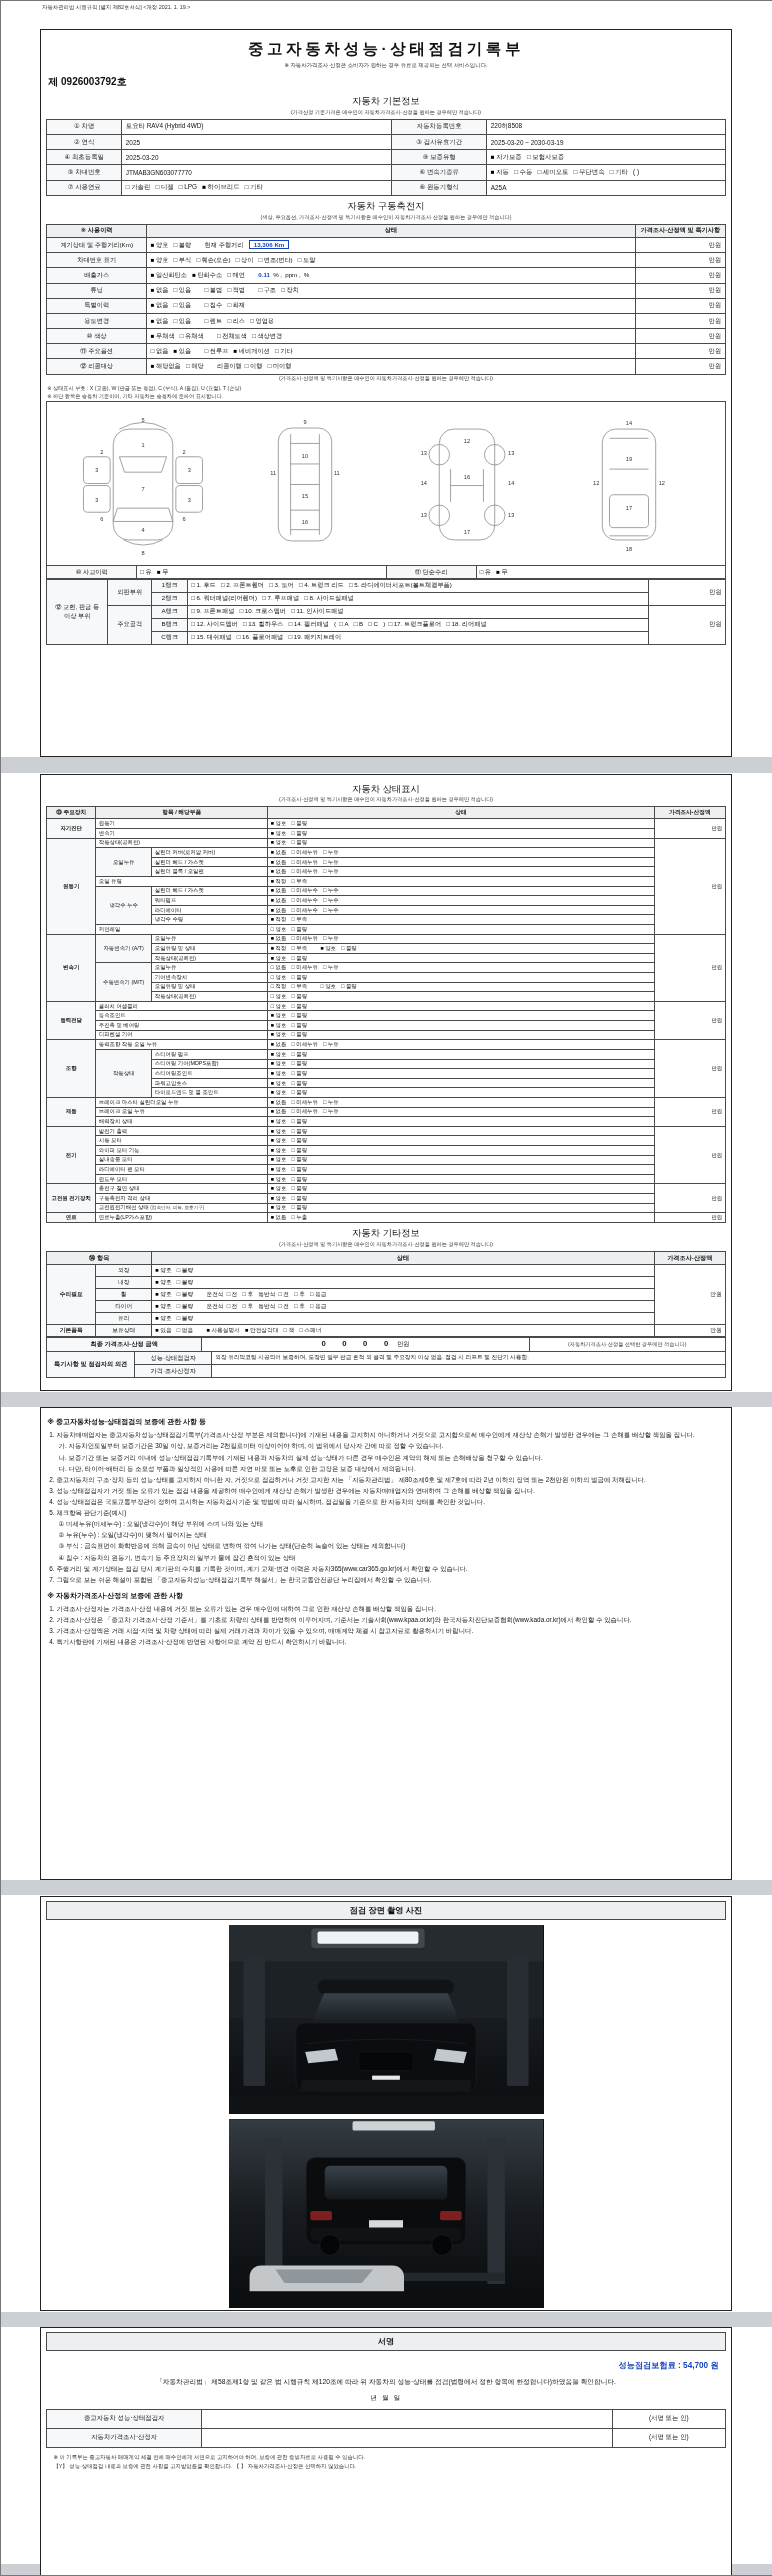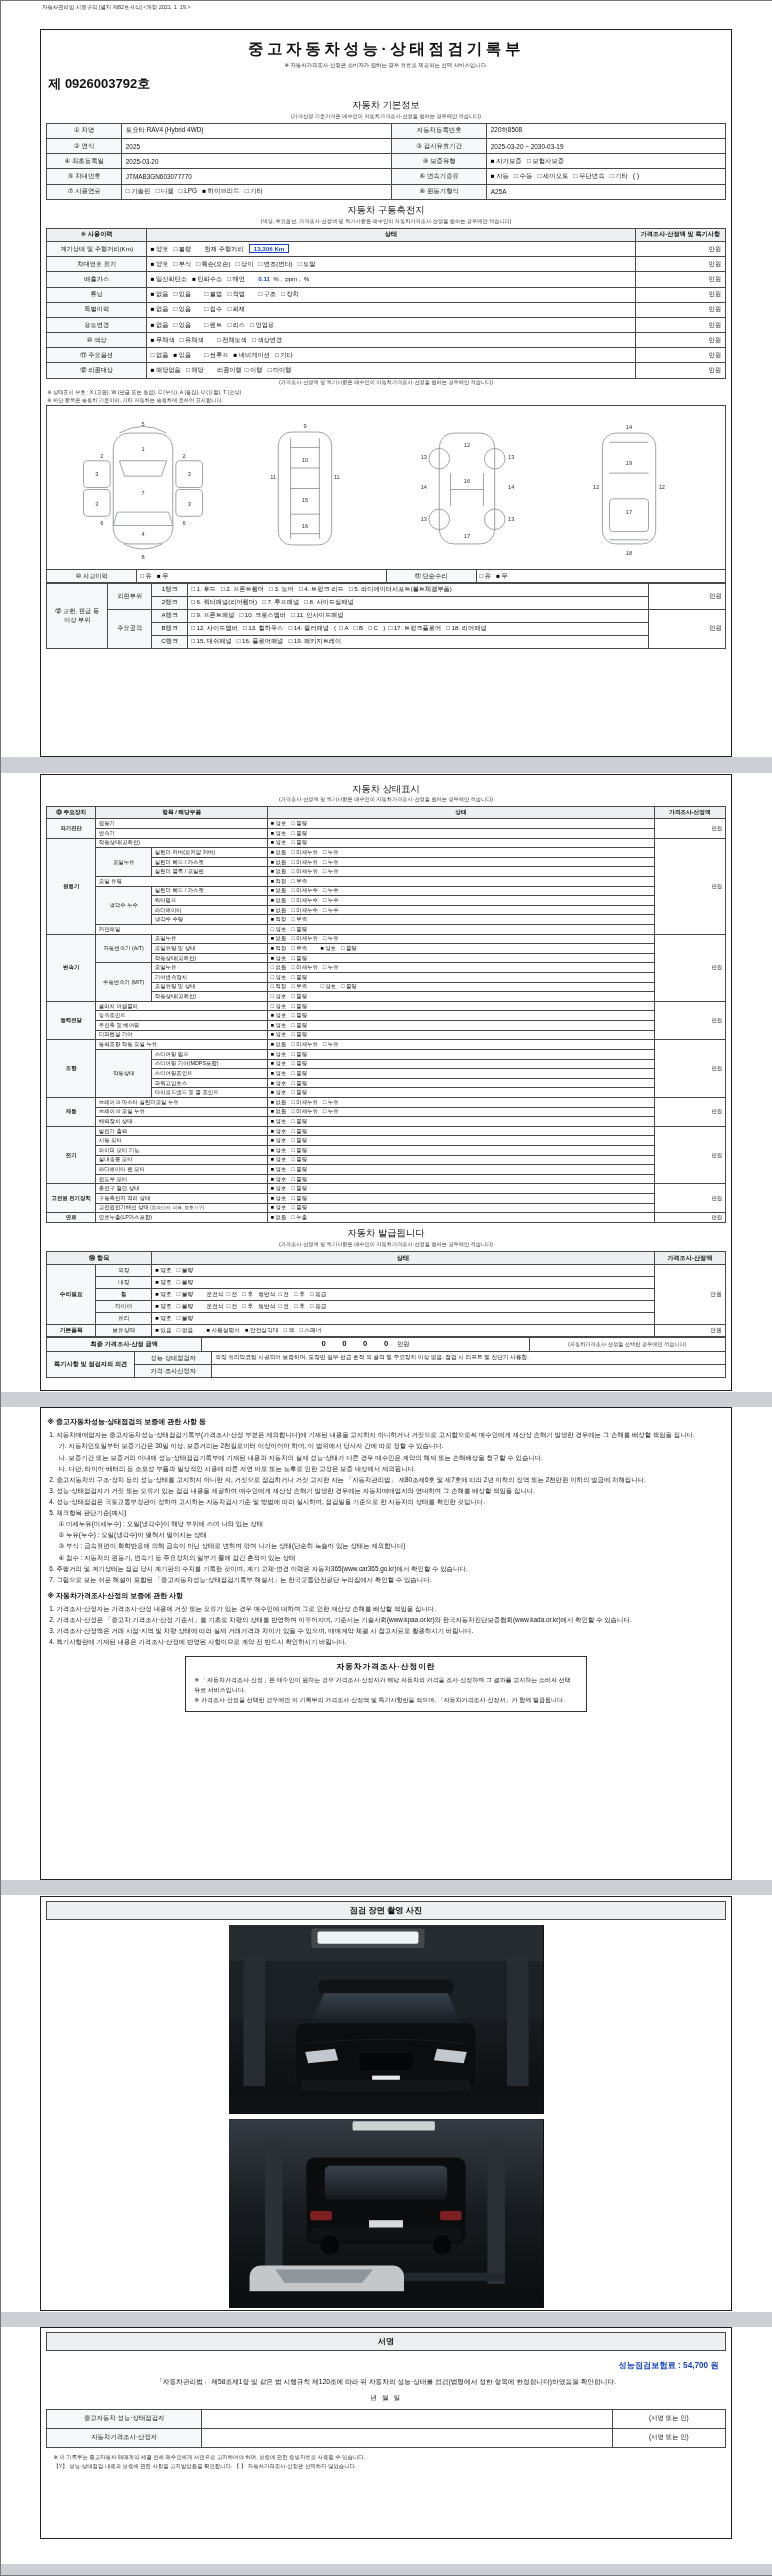--- a/index.html
+++ b/index.html
@@ -6,26 +6,26 @@
   body{width:773px;height:2576px;position:relative;background:#fff;
        font-family:"Liberation Sans","DejaVu Sans",sans-serif;color:#111;overflow:hidden;}
   .page-frame{position:absolute;inset:0;border:0.5px solid #777;pointer-events:none;z-index:50;}
   .top-note{position:absolute;top:3.6px;left:42px;font-size:5.4px;color:#333;}
   .band{position:absolute;left:0;width:100%;background:#ccd0d4;}
   #band1{top:757px;height:16px}#band2{top:1392px;height:15px}#band3{top:1880px;height:15px}
   #band4{top:2312px;height:15px}#band5{top:2564px;height:12px}
   .sec{position:absolute;left:40px;width:692px;background:#fff;border:0.8px solid #222;
        box-sizing:border-box;padding:3.1px 5.2px;overflow:hidden;}
   #sec1{top:29px;height:728px}#sec2{top:774px;height:617px}#sec3{top:1407px;height:473px}
-  #sec4{top:1896px;height:415px}#sec5{top:2327px;height:212px}
+  #sec4{top:1896px;height:415px}#sec5{top:2327px;height:249px}
 
   .main-title{text-align:center;font-size:15.5px;font-weight:700;letter-spacing:3.6px;padding-top:6.2px;}
   .main-sub{text-align:center;font-size:8.2px;font-weight:700;padding-top:2.1px;letter-spacing:1px;}
   .main-note{text-align:center;font-size:5.4px;color:#333;padding-top:2.1px;}
-  .doc-no{font-size:13px;font-weight:700;padding:5.2px 0 2.1px 2.1px;}
+  .doc-no{font-size:10px;font-weight:700;padding:5.2px 0 2.1px 2.1px;}
 
   .stitle{text-align:center;font-weight:400;font-size:9.3px;padding:4.6px 0 0.5px;}
   .snote{text-align:center;font-size:5.2px;color:#333;padding-bottom:3.1px;}
 
   table.tbl{width:100%;border-collapse:collapse;table-layout:fixed;}
   .tbl th,.tbl td{border:0.5px solid #4a4a4a;padding:1.5px 3.1px;font-size:6.2px;vertical-align:middle;
        word-break:keep-all;overflow:hidden;}
   .tbl th{background:#edeff1;font-weight:700;text-align:center;}
   td.lab{text-align:center;background:#f7f8f9;}
   td.val{text-align:left;}
@@ -543,21 +543,21 @@
         </tr>
         <tr>
           <td class="lab" rowspan="1" style="font-weight:700">연료</td>
           <td colspan="2">연료누출(LP가스포함)</td>
           <td class="st"><span class="cb on"><span class="bx">■</span><span class="lb">없음</span></span><span class="cb"><span class="bx">□</span><span class="lb">누출</span></span></td>
           <td class="pr" rowspan="1">만원</td>
         </tr>
       </tbody>
   </table>
 
-  <div class="stitle">자동차 발급됩니다</div>
+  <div class="stitle">자동차 기타정보</div>
   <div class="snote">(가격조사·산정액 및 특기사항은 매수인이 자동차가격조사·산정을 원하는 경우에만 적습니다)</div>
   <table class="tbl" id="other-tbl">
     <colgroup>
         <col style="width:49px">
         <col style="width:56px">
         <col>
         <col style="width:71px">
       </colgroup>
     <tbody id="other-body">
         <tr>
@@ -649,27 +649,20 @@
       <div class="nt-item" style="padding-left:12.4px">③ 부식 : 금속표면이 화학반응에 의해 금속이 아닌 상태로 변하여 깎여 나가는 상태(단순히 녹슬어 있는 상태는 제외합니다)</div>
       <div class="nt-item" style="padding-left:12.4px">④ 침수 : 자동차의 원동기, 변속기 등 주요장치의 일부가 물에 잠긴 흔적이 있는 상태</div>
       <div class="nt-item" style="padding-left:3.1px">6. 주행거리 및 계기상태는 점검 당시 계기판의 수치를 기록한 것이며, 계기 교체·변경 이력은 자동차365(www.car365.go.kr)에서 확인할 수 있습니다.</div>
       <div class="nt-item" style="padding-left:3.1px">7. 그림으로 보는 쉬운 해설이 포함된 「중고자동차성능·상태점검기록부 해설서」는 한국교통안전공단 누리집에서 확인할 수 있습니다.</div>
       <div class="nt-sub">※ 자동차가격조사·산정의 보증에 관한 사항</div>
       <div class="nt-item" style="padding-left:3.1px">1. 가격조사·산정자는 가격조사·산정 내용에 거짓 또는 오류가 있는 경우 매수인에 대하여 그로 인한 재산상 손해를 배상할 책임을 집니다.</div>
       <div class="nt-item" style="padding-left:3.1px">2. 가격조사·산정은 「중고차 가격조사·산정 기준서」를 기초로 차량의 상태를 반영하여 이루어지며, 기준서는 기술사회(www.kpaa.or.kr)와 한국자동차진단보증협회(www.kada.or.kr)에서 확인할 수 있습니다.</div>
       <div class="nt-item" style="padding-left:3.1px">3. 가격조사·산정액은 거래 시점·지역 및 차량 상태에 따라 실제 거래가격과 차이가 있을 수 있으며, 매매계약 체결 시 참고자료로 활용하시기 바랍니다.</div>
       <div class="nt-item" style="padding-left:3.1px">4. 특기사항란에 기재된 내용은 가격조사·산정에 반영된 사항이므로 계약 전 반드시 확인하시기 바랍니다.</div>
     </div>
-  <div class="pb">
-    <div class="pb-title">자동차가격조사·산정이란</div>
-    <div id="pb-lines">
-        <div class="pb-line">※ 「자동차가격조사·산정」은 매수인이 원하는 경우 가격조사·산정자가 해당 자동차의 가격을 조사·산정하여 그 결과를 고지하는 소비자 선택 유료 서비스입니다.</div>
-        <div class="pb-line">※ 가격조사·산정을 선택한 경우에만 이 기록부의 가격조사·산정액 및 특기사항란을 적으며, 「자동차가격조사·산정서」가 함께 발급됩니다.</div>
-      </div>
-  </div>
 </div>
 
 <div class="sec" id="sec4">
   <div class="box-head">점검 장면 촬영 사진</div>
 
   <div class="photo">
     <svg viewBox="0 0 610 366" width="314" height="189">
       <defs>
         <linearGradient id="bg1" x1="0" y1="0" x2="0" y2="1">
           <stop offset="0" stop-color="#3a4149"></stop>

